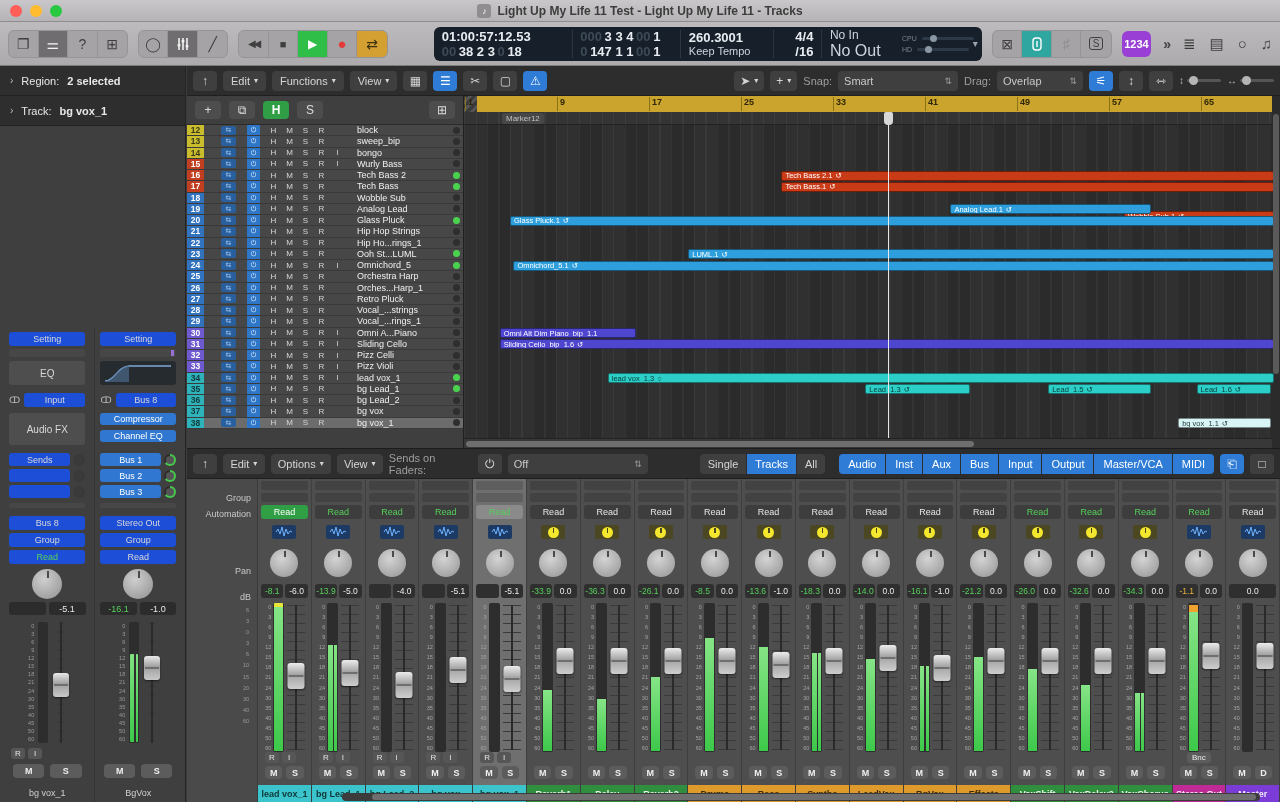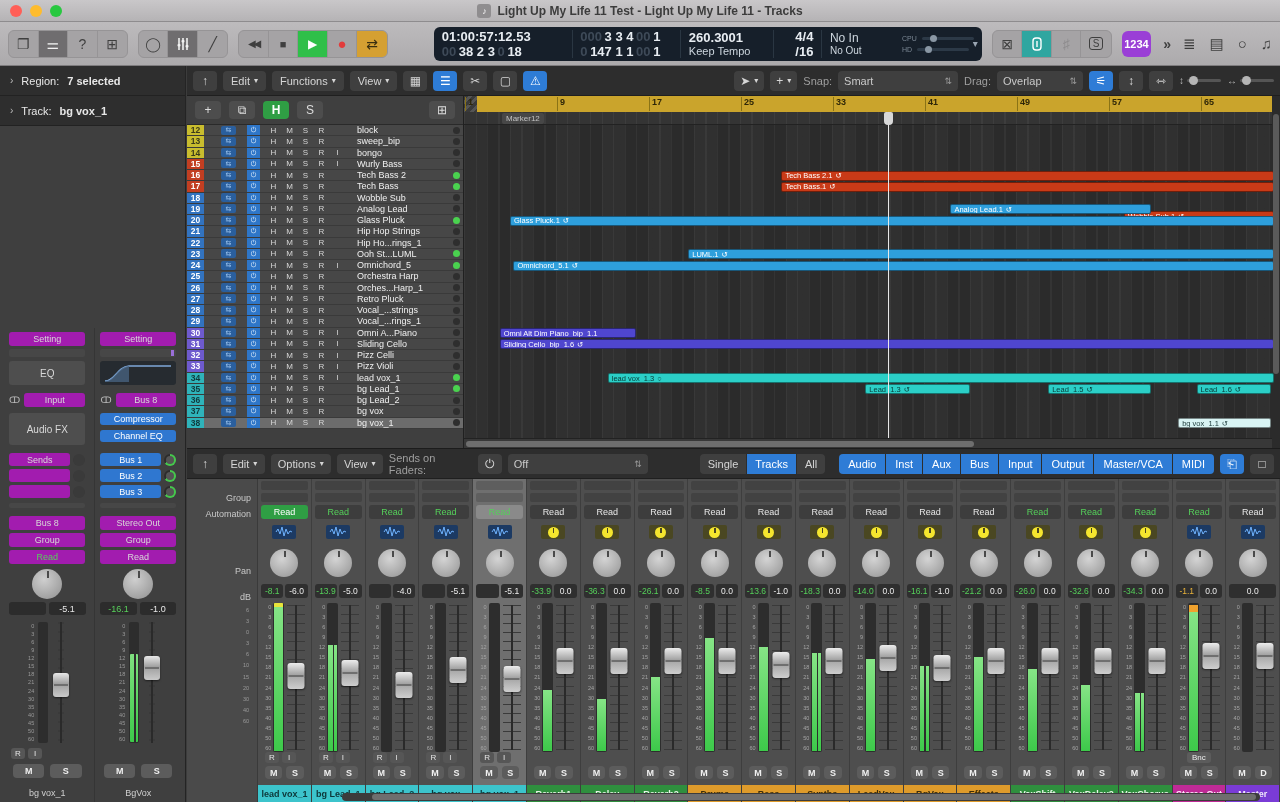--- a/index.html
+++ b/index.html
@@ -55,21 +55,21 @@
 
   
   .inspector { position:absolute; left:0; top:0; width:186px; bottom:0; background:#3f3f3f; border-right:1px solid #242424; }
   .insp-hd { height:30px; background:#2e2e2e; border-bottom:1px solid #222; display:flex; align-items:center;
     padding:0 10px; gap:8px; color:#e8e8e8; font-size:11px; }
   .insp-hd b { font-weight:bold; }
   .insp-hd .tri { color:#bdbdbd; font-size:10px; }
   .chanstrips { position:absolute; left:0; right:0; top:262px; bottom:0; display:flex; padding:0 4px; gap:4px; }
   .cstrip { width:88px; display:flex; flex-direction:column; align-items:stretch; padding:4px 5px 2px; }
   .cstrip + .cstrip { border-left:1px solid #353535; }
-  .cbtn { height:14px; border-radius:3px; background:#a21caf; color:#d8d8d8; font-size:9px;
+  .cbtn { height:14px; border-radius:3px; background:#1d4ed8; color:#d8d8d8; font-size:9px;
     display:flex; align-items:center; justify-content:center; margin-bottom:3px; }
   .cbtn.blue { background:#2f77d0; color:#fff; }
   .cbtn.greentxt { color:#57d05a; }
   .cslot { height:8px; border-radius:2px; background:#474747; margin-bottom:4px; position:relative; }
   .ptick { position:absolute; right:2px; top:1px; width:3px; height:6px; background:#9a6fd8; }
   .ceq { height:24px; border-radius:3px; background:#4e4e4e; color:#d8d8d8; font-size:10px;
     display:flex; align-items:center; justify-content:center; margin-bottom:8px; }
   .ceq.curve { background:#262b30; padding:0; }
   .cio { display:flex; align-items:center; gap:4px; margin-bottom:4px; }
   .cio .fmt { color:#bdbdbd; font-size:9px; }
@@ -306,21 +306,21 @@
         <div class="lab">Keep Tempo</div>
       </div>
       <div class="sep"></div>
       <div class="cell" style="min-width:48px; text-align:right; align-items:flex-end;">
         <div class="r">4/4</div>
         <div class="r">/16</div>
       </div>
       <div class="sep"></div>
       <div class="cell" style="min-width:72px">
         <div class="lab" style="font-size:12px">No In</div>
-        <div class="lab" style="font-size:10px">No Out</div>
+        <div class="lab" style="font-size:16px">No Out</div>
       </div>
       <div class="meters">
         <div class="mrow">
             <span class="mlab">CPU</span>
           <div class="mtrack">
               <div class="mknob"></div>
             </div>
           </div>
         <div class="mrow">
             <span class="mlab">HD</span>
@@ -355,21 +355,21 @@
       <span>♫</span>
     </div>
   </div>
 
   <div class="main">
 
     <div class="inspector">
       <div class="insp-hd">
         <span class="tri">›</span>
           <span>Region:</span>
-          <b>7 selected</b>
+          <b>2 selected</b>
       </div>
       <div class="insp-hd">
         <span class="tri">›</span>
           <span>Track:</span>
           <b>bg vox_1</b>
       </div>
       <div class="chanstrips" id="chanstrips">
           <div class="cstrip">
             <div class="cbtn">Setting</div>
             <div class="cslot"></div>

